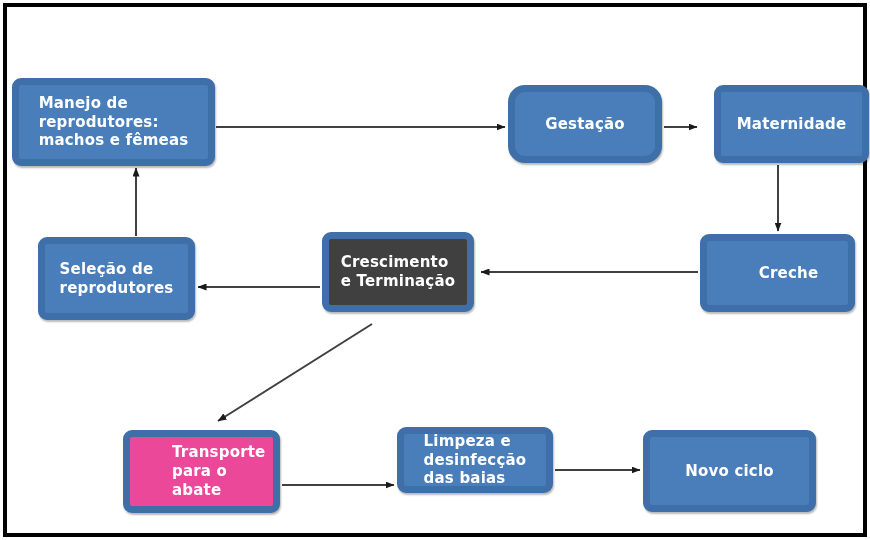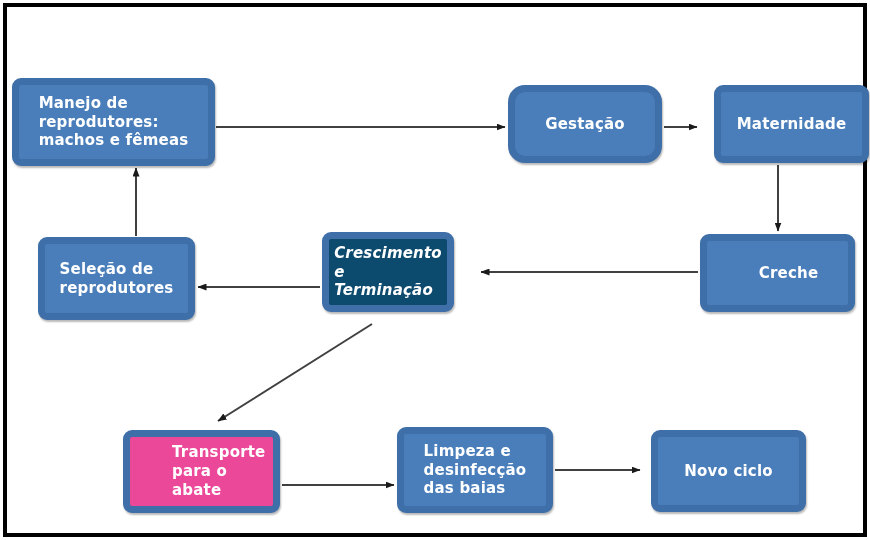--- a/index.html
+++ b/index.html
@@ -96,25 +96,25 @@
       </g>
   </svg>
 
   <div id="nodes">
       <div class="node" style="left: 12px; top: 78px; width: 203px; height: 88px; background: rgb(74, 126, 187); border-color: rgb(63, 111, 168); color: rgb(255, 255, 255);"><span>Manejo  de
 reprodutores:
 machos e fêmeas</span></div>
       <div class="node" style="left: 508px; top: 85px; width: 154px; height: 78px; background: rgb(74, 126, 187); border-color: rgb(63, 111, 168); color: rgb(255, 255, 255); border-radius: 17px;"><span>Gestação</span></div>
       <div class="node" style="left: 700px; top: 85px; width: 155px; height: 78px; background: rgb(74, 126, 187); border-color: rgb(63, 111, 168); color: rgb(255, 255, 255); margin-left: 14px;"><span>Maternidade</span></div>
       <div class="node" style="left: 700px; top: 234px; width: 155px; height: 78px; background: rgb(74, 126, 187); border-color: rgb(63, 111, 168); color: rgb(255, 255, 255); padding-left: 28px;"><span>Creche</span></div>
-      <div class="node" style="left: 322px; top: 232px; width: 132px; height: 80px; background: #0c4a6e; border-color: rgb(63, 111, 168); color: rgb(255, 255, 255); font-style: italic;"><span>Crescimento
+      <div class="node" style="left: 322px; top: 232px; width: 152px; height: 80px; background: #404040; border-color: rgb(63, 111, 168); color: rgb(255, 255, 255);"><span>Crescimento
 e Terminação</span></div>
       <div class="node" style="left: 38px; top: 237px; width: 157px; height: 83px; background: rgb(74, 126, 187); border-color: rgb(63, 111, 168); color: rgb(255, 255, 255);"><span>Seleção de
 reprodutores</span></div>
       <div class="node" style="left: 123px; top: 430px; width: 157px; height: 83px; background: #ec4899; border-color: rgb(63, 111, 168); color: rgb(255, 255, 255); padding-left: 42px;"><span>Transporte
 para o abate</span></div>
-      <div class="node" style="left: 397px; top: 427px; width: 156px; height: 86px; background: rgb(74, 126, 187); border-color: rgb(63, 111, 168); color: rgb(255, 255, 255);"><span>Limpeza e
+      <div class="node" style="left: 397px; top: 427px; width: 156px; height: 66px; background: rgb(74, 126, 187); border-color: rgb(63, 111, 168); color: rgb(255, 255, 255);"><span>Limpeza e
 desinfecção
 das baias</span></div>
-      <div class="node" style="left: 643px; top: 430px; width: 155px; height: 82px; background: rgb(74, 126, 187); border-color: rgb(63, 111, 168); color: rgb(255, 255, 255); margin-left: 8px;"><span>Novo ciclo</span></div>
+      <div class="node" style="left: 643px; top: 430px; width: 173px; height: 82px; background: rgb(74, 126, 187); border-color: rgb(63, 111, 168); color: rgb(255, 255, 255);"><span>Novo ciclo</span></div>
     </div>
 
 </div>
 
 </body></html>

